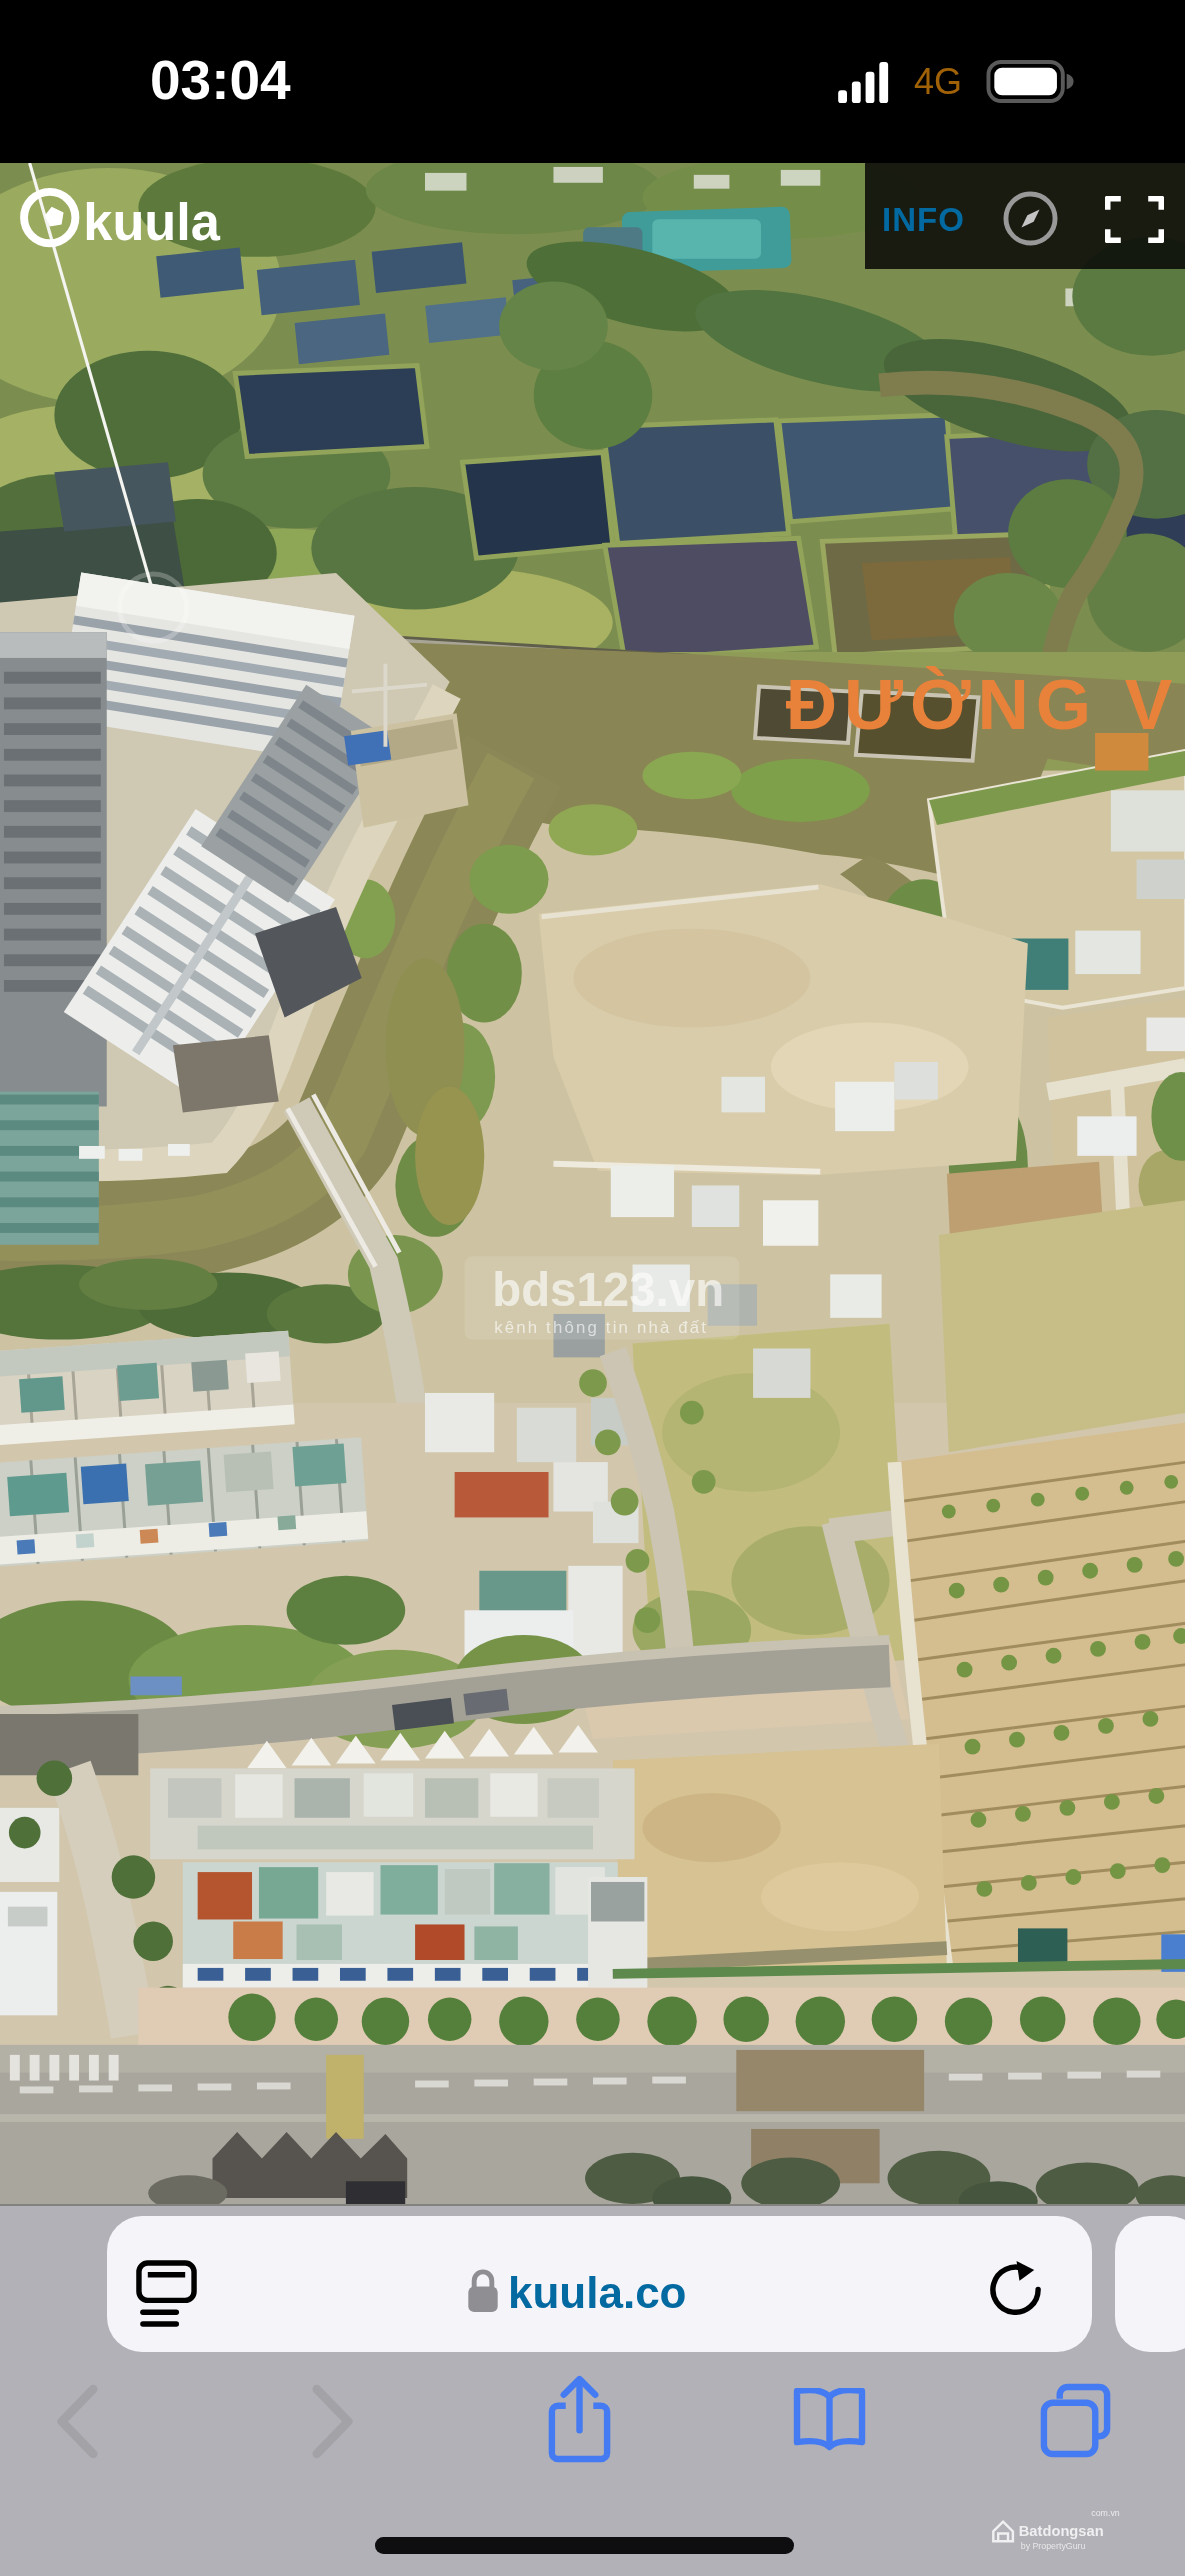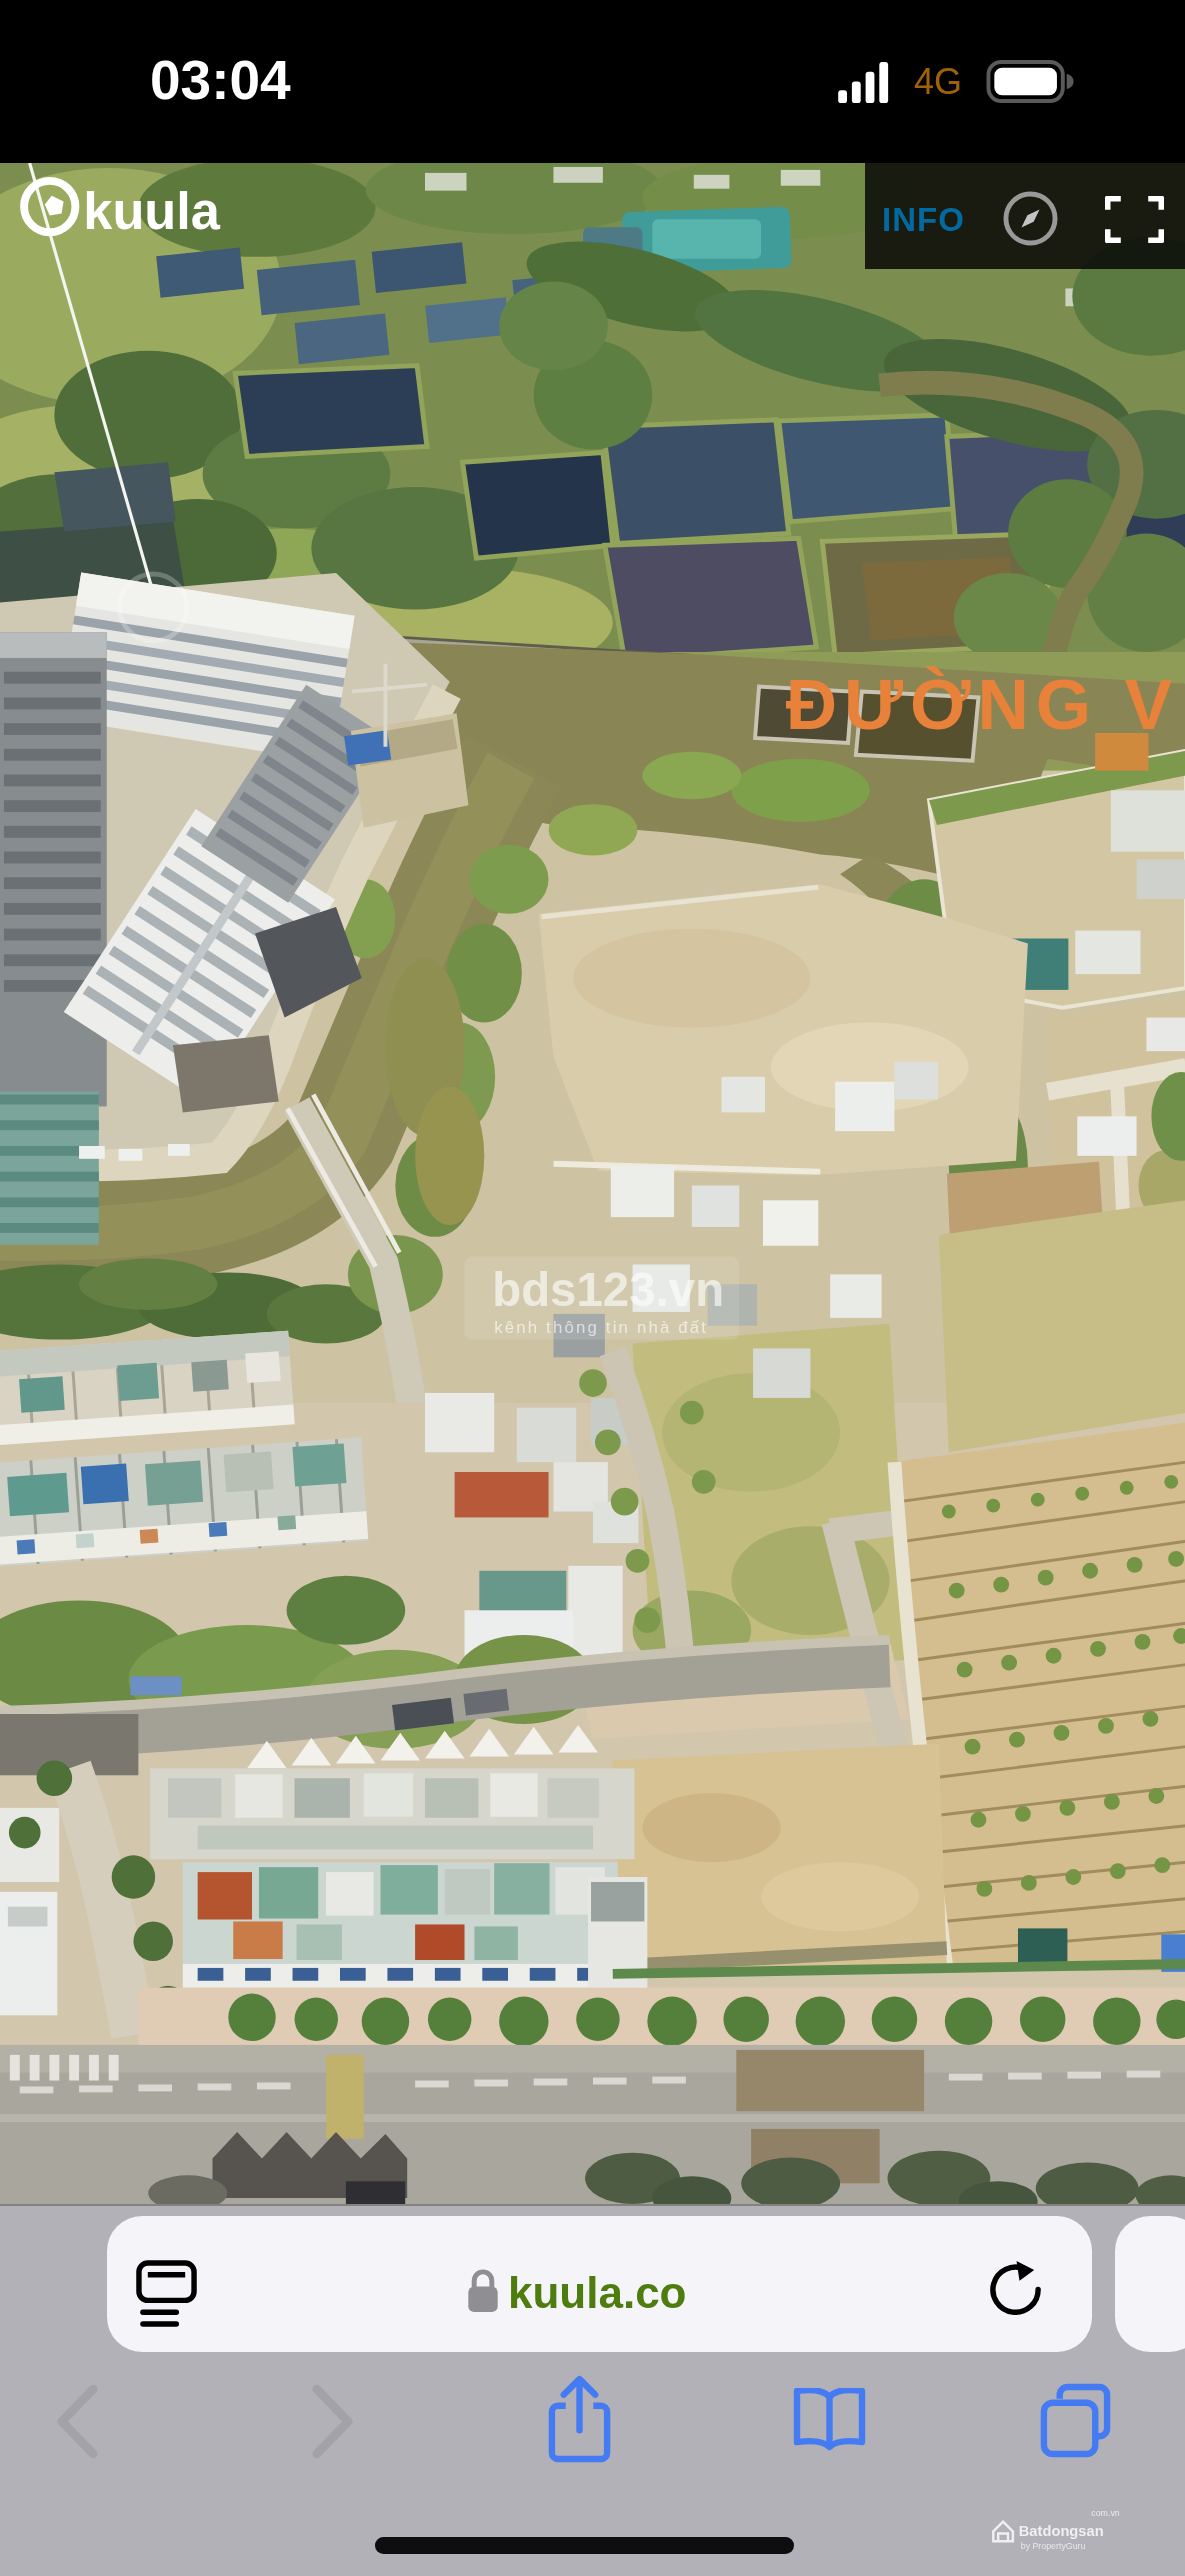--- a/index.html
+++ b/index.html
@@ -605,21 +605,21 @@
 
 <rect x="470" y="1272" width="278" height="84" rx="8" fill="#ffffff" opacity="0.11"></rect>
 
 <text x="498" y="1322" font-family="Liberation Sans,sans-serif" font-size="48" font-weight="bold" fill="#ffffff" opacity="0.62">bds123.vn</text>
 
 <text x="500" y="1349" font-family="Liberation Sans,sans-serif" font-size="17" letter-spacing="2.2" fill="#ffffff" opacity="0.62">kênh thông tin nhà đất</text>
 
 <circle cx="155" cy="615" r="34" fill="none" stroke="#ffffff" stroke-width="5" opacity="0.25"></circle>
 </svg>
 
-<div class="abs" style="left:18px;top:170px;width:257px;height:79px;">
+<div class="abs" style="left:18px;top:181px;width:257px;height:79px;">
 <svg width="257" height="79" viewBox="0 0 260 80">
 <circle cx="32" cy="37" r="26" fill="none" stroke="#fff" stroke-width="8"></circle>
 <path d="M34 26 l12 6 l-2 12 l-12 2 l-5 -11 z" fill="#fff"></path>
 <text x="66" y="60" font-family="Liberation Sans,sans-serif" font-size="53" font-weight="bold" fill="#fff">kuula</text>
 </svg>
 </div>
 
 <div class="abs" style="left:865px;top:163px;width:321px;height:106px;background:rgba(10,10,8,0.87);"></div>
 
 <div class="abs" style="left:882px;top:201px;color:#0369a1;font-size:33px;font-weight:bold;letter-spacing:1px;">INFO</div>
@@ -646,21 +646,21 @@
 <path d="M12 15 H50" stroke="#000" stroke-width="5.5"></path>
 <path d="M7 53 H41" stroke="#000" stroke-width="5.5" stroke-linecap="round"></path>
 <path d="M7 65 H41" stroke="#000" stroke-width="5.5" stroke-linecap="round"></path>
 </svg>
 
 <svg class="abs" style="left:466px;top:2267px;" width="34" height="47" viewBox="0 0 34 48">
 <rect x="2" y="20" width="30" height="26" rx="6" fill="#8e8e93"></rect>
 <path d="M8 22 V14 a9 9 0 0 1 18 0 V22" fill="none" stroke="#8e8e93" stroke-width="5"></path>
 </svg>
 
-<div class="abs" style="left:508px;top:2268px;color:#4d7c0f;font-size:44px;font-weight:bold;letter-spacing:0px;">kuula.co</div>
+<div class="abs" style="left:508px;top:2268px;color:#0369a1;font-size:44px;font-weight:bold;letter-spacing:0px;">kuula.co</div>
 
 <svg class="abs" style="left:990px;top:2261px;" width="55" height="59" viewBox="0 0 56 60">
 <path d="M35 8 A23 23 0 1 0 49 29" fill="none" stroke="#000" stroke-width="5.5" stroke-linecap="round"></path>
 <path d="M27 0 L45 9 L30 20 Z" fill="#000"></path>
 </svg>
 
 <svg class="abs" style="left:54px;top:2383px;" width="45" height="77" viewBox="0 0 46 78">
 <path d="M40 6 L8 39 L40 72" fill="none" stroke="#a2a2a7" stroke-width="9" stroke-linecap="round" stroke-linejoin="round"></path>
 </svg>
 

